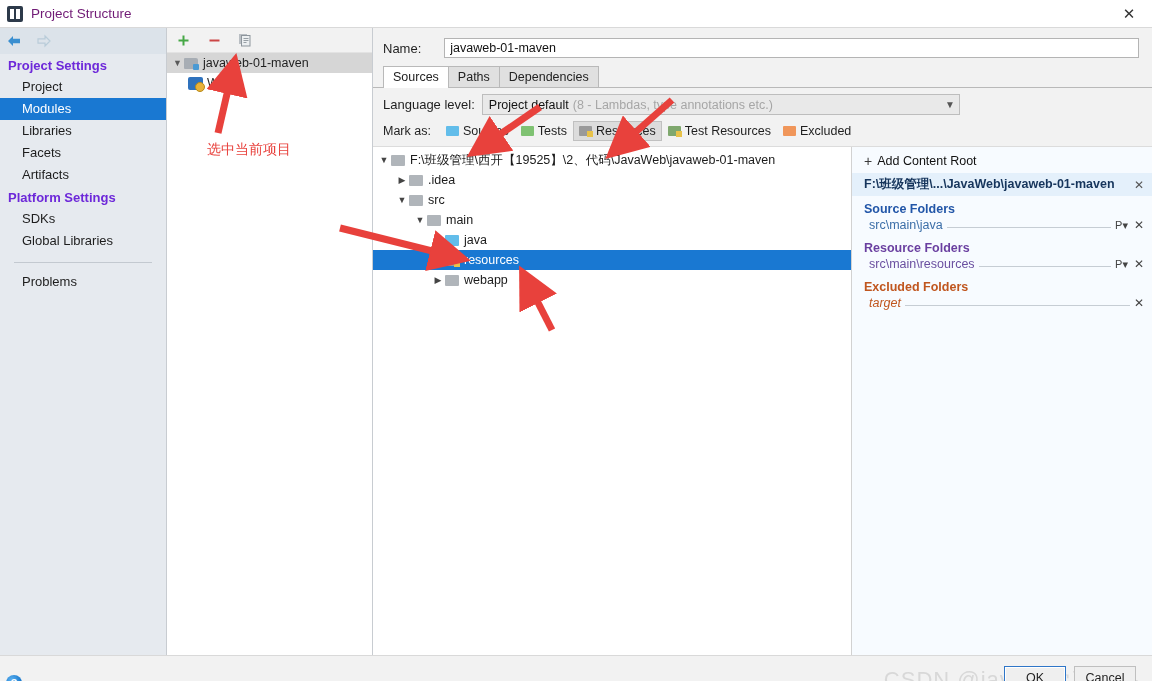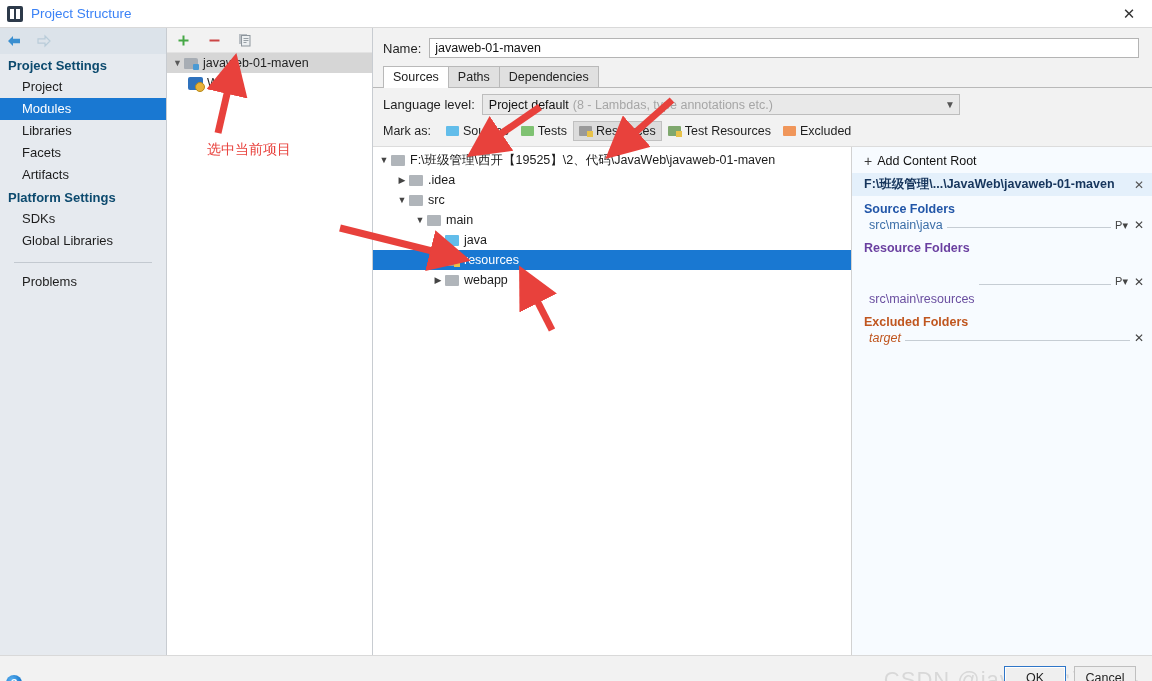--- a/index.html
+++ b/index.html
@@ -37,21 +37,21 @@
     position: absolute; left: 3px; top: 3px;
     width: 4px; height: 10px; background: #fff;
   }
   .titlebar .app-icon::after {
     content: "";
     position: absolute; right: 3px; top: 3px;
     width: 4px; height: 10px; background: #fff;
   }
   .titlebar .title-text {
     font-size: 13.5px;
-    color: #3b82f6;
+    color: #701a75;
   }
   .win-close {
     position: absolute; right: 0; top: 0;
     width: 46px; height: 27px;
     display: flex; align-items: center; justify-content: center;
     font-size: 15px; color: #333;
     cursor: default;
   }
 
   
@@ -77,21 +77,21 @@
     background: #dce3ea;
   }
   .arrow {
     width: 17px; height: 14px;
     position: relative;
   }
   .arrow svg { display: block; }
   .sb-group {
     font-weight: bold;
     font-size: 13px;
-    color: #0c4a6e;
+    color: #6d28d9;
     padding: 4px 0 3px 8px;
   }
   .sb-item {
     font-size: 13px;
     padding: 3px 0 3px 22px;
     color: #1d1d1d;
     line-height: 16px;
   }
   .sb-item.selected {
     background: #1978d2;
@@ -173,21 +173,21 @@
   
   .detail {
     flex: 1;
     background: #f2f2f2;
     display: flex; flex-direction: column;
     min-width: 0;
   }
   .name-row {
     display: flex; align-items: center;
     padding: 10px 13px 8px 10px;
-    gap: 8px;
+    gap: 23px;
   }
   .name-label { font-size: 13px; }
   .name-input {
     flex: 1;
     height: 20px;
     background: #fff;
     border: 1px solid #b4b4b4;
     font-size: 12.5px;
     padding: 0 5px;
     line-height: 20px;
@@ -345,21 +345,21 @@
   .sec-title.src { color: #2256a8; }
   .sec-title.resf { color: #6a3fa0; }
   .sec-title.excl { color: #c0561f; }
   .sec-row {
     display: flex; align-items: center;
     padding: 1px 8px 3px 17px;
     position: relative;
   }
   .sec-row .path { color: #3a3a3a; }
   .sec-row.srcp .path { color: #3b6ea8; }
-  .sec-row.resp .path { color: #6a4fa0; margin-top: 35px; }
+  .sec-row.resp .path { color: #6a4fa0; }
   .sec-row.exclp .path { color: #c0561f; font-style: italic; }
   .sec-row .dotted {
     flex: 1;
     border-bottom: 1px solid #c6cdd4;
     margin: 0 4px 3px 4px;
     height: 8px;
   }
   .sec-row .pico { color: #444; font-size: 11px; margin-right: 6px; }
   .sec-row .x { color: #444; font-size: 12px; }
 

